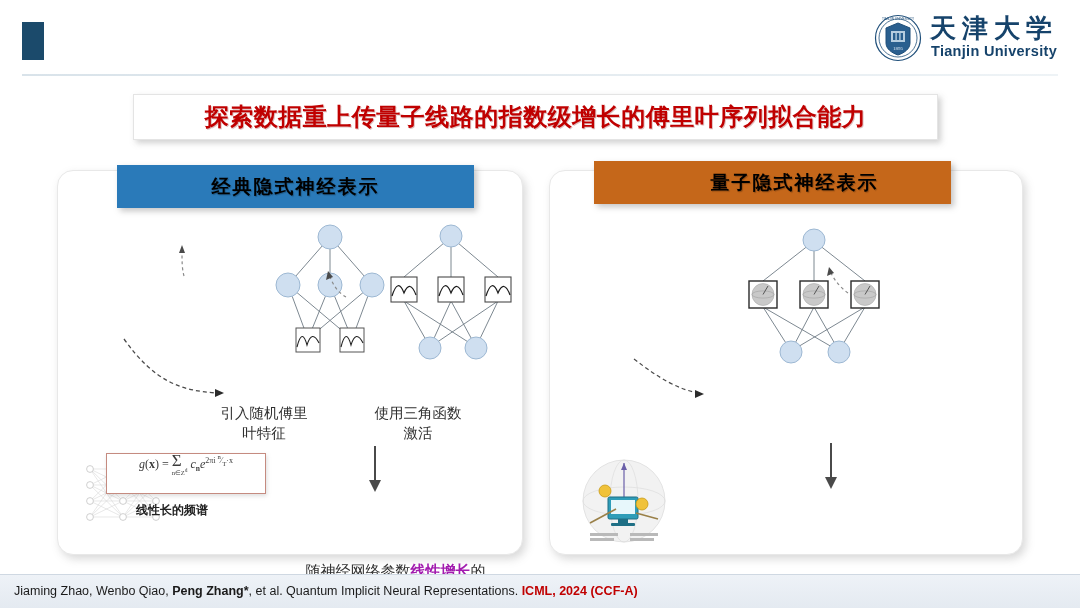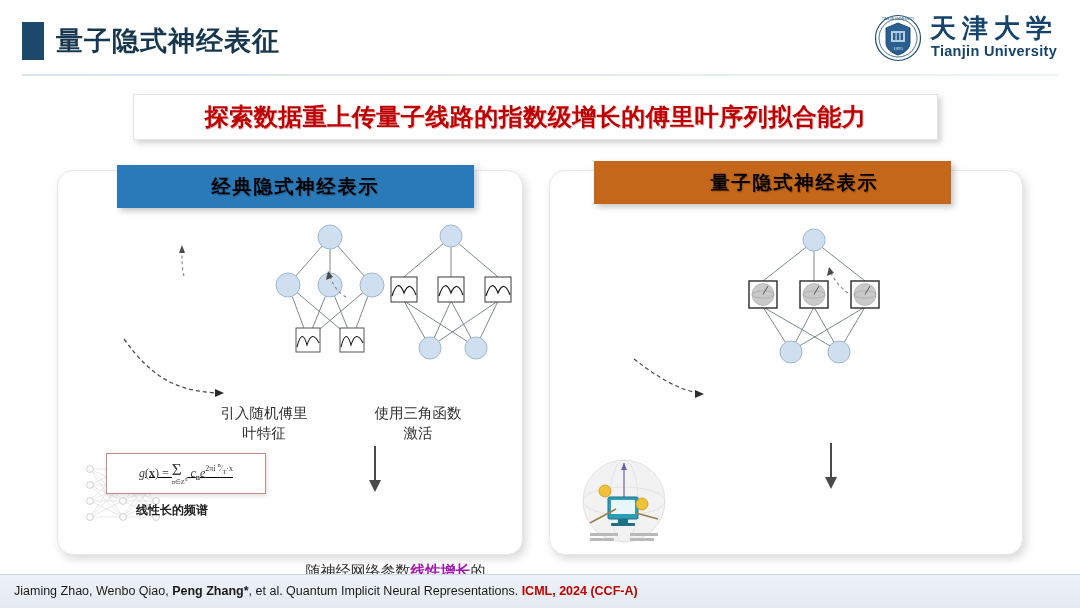--- a/index.html
+++ b/index.html
@@ -64,23 +64,22 @@
   }
   #panel-left-header  { left:117px; top:165px; width:357px; background:#2a7ab9; }
   #panel-right-header { left:594px; top:161px; width:357px; background:#c5671a;padding-left:44px; }
   .panel-header-text {
     font-size:19px; font-weight:bold; color:#000000; letter-spacing:2px;
     white-space:nowrap; text-shadow:1px 1px 1px rgba(0,0,0,0.25);
   }
   
   .formula-box {
     position:absolute; background:#fff; border:1.5px solid #c58b80;
-    display:flex; align-items:center; justify-content:center;
+    display:flex; align-items:flex-start; justify-content:center;
     box-shadow:1px 2px 4px rgba(150,150,150,0.3);
-    text-decoration:underline;
   }
   #formula-left  { left:48px;  top:282px; width:160px; height:41px; }
   .formula {
     font-family:"Liberation Serif", serif; font-size:12px; color:#3b3b3b;
     white-space:nowrap; line-height:1;
   }
   .formula i { font-style:italic; }
   .mathsum { font-size:17px; position:relative; display:inline-block;
              vertical-align:middle; line-height:0.8; }
   .sublim { font-size:6.5px; display:block; text-align:center; }
@@ -109,21 +108,20 @@
     font-family:Liberation Sans, sans-serif; white-space:nowrap;
   }
   #footer-text b { font-weight:bold; }
   #footer-venue { color:#c00000; font-weight:bold; }
 </style>
 </head>
 <body>
 
 <div id="header">
   <div id="title-bar-mark"></div>
-  <div id="page-title">量子隐式神经表征</div>
   <div id="header-rule"></div>
 
   <div id="logo">
     <svg id="logo-seal" viewBox="0 0 48 48">
       <circle cx="24" cy="24" r="22.5" fill="none" stroke="#1f4f7a" stroke-width="1.2"></circle>
       <circle cx="24" cy="24" r="19" fill="none" stroke="#1f4f7a" stroke-width="0.8"></circle>
       <path d="M24 9 L36 14 L36 29 C36 35 30 39 24 41 C18 39 12 35 12 29 L12 14 Z" fill="#2a5f8f" stroke="#1f4f7a" stroke-width="1"></path>
       <rect x="17" y="17" width="14" height="11" fill="#cfe0ee" opacity="0.85"></rect>
       <rect x="19" y="19" width="2.4" height="7" fill="#2a5f8f"></rect>
       <rect x="22.8" y="19" width="2.4" height="7" fill="#2a5f8f"></rect>

